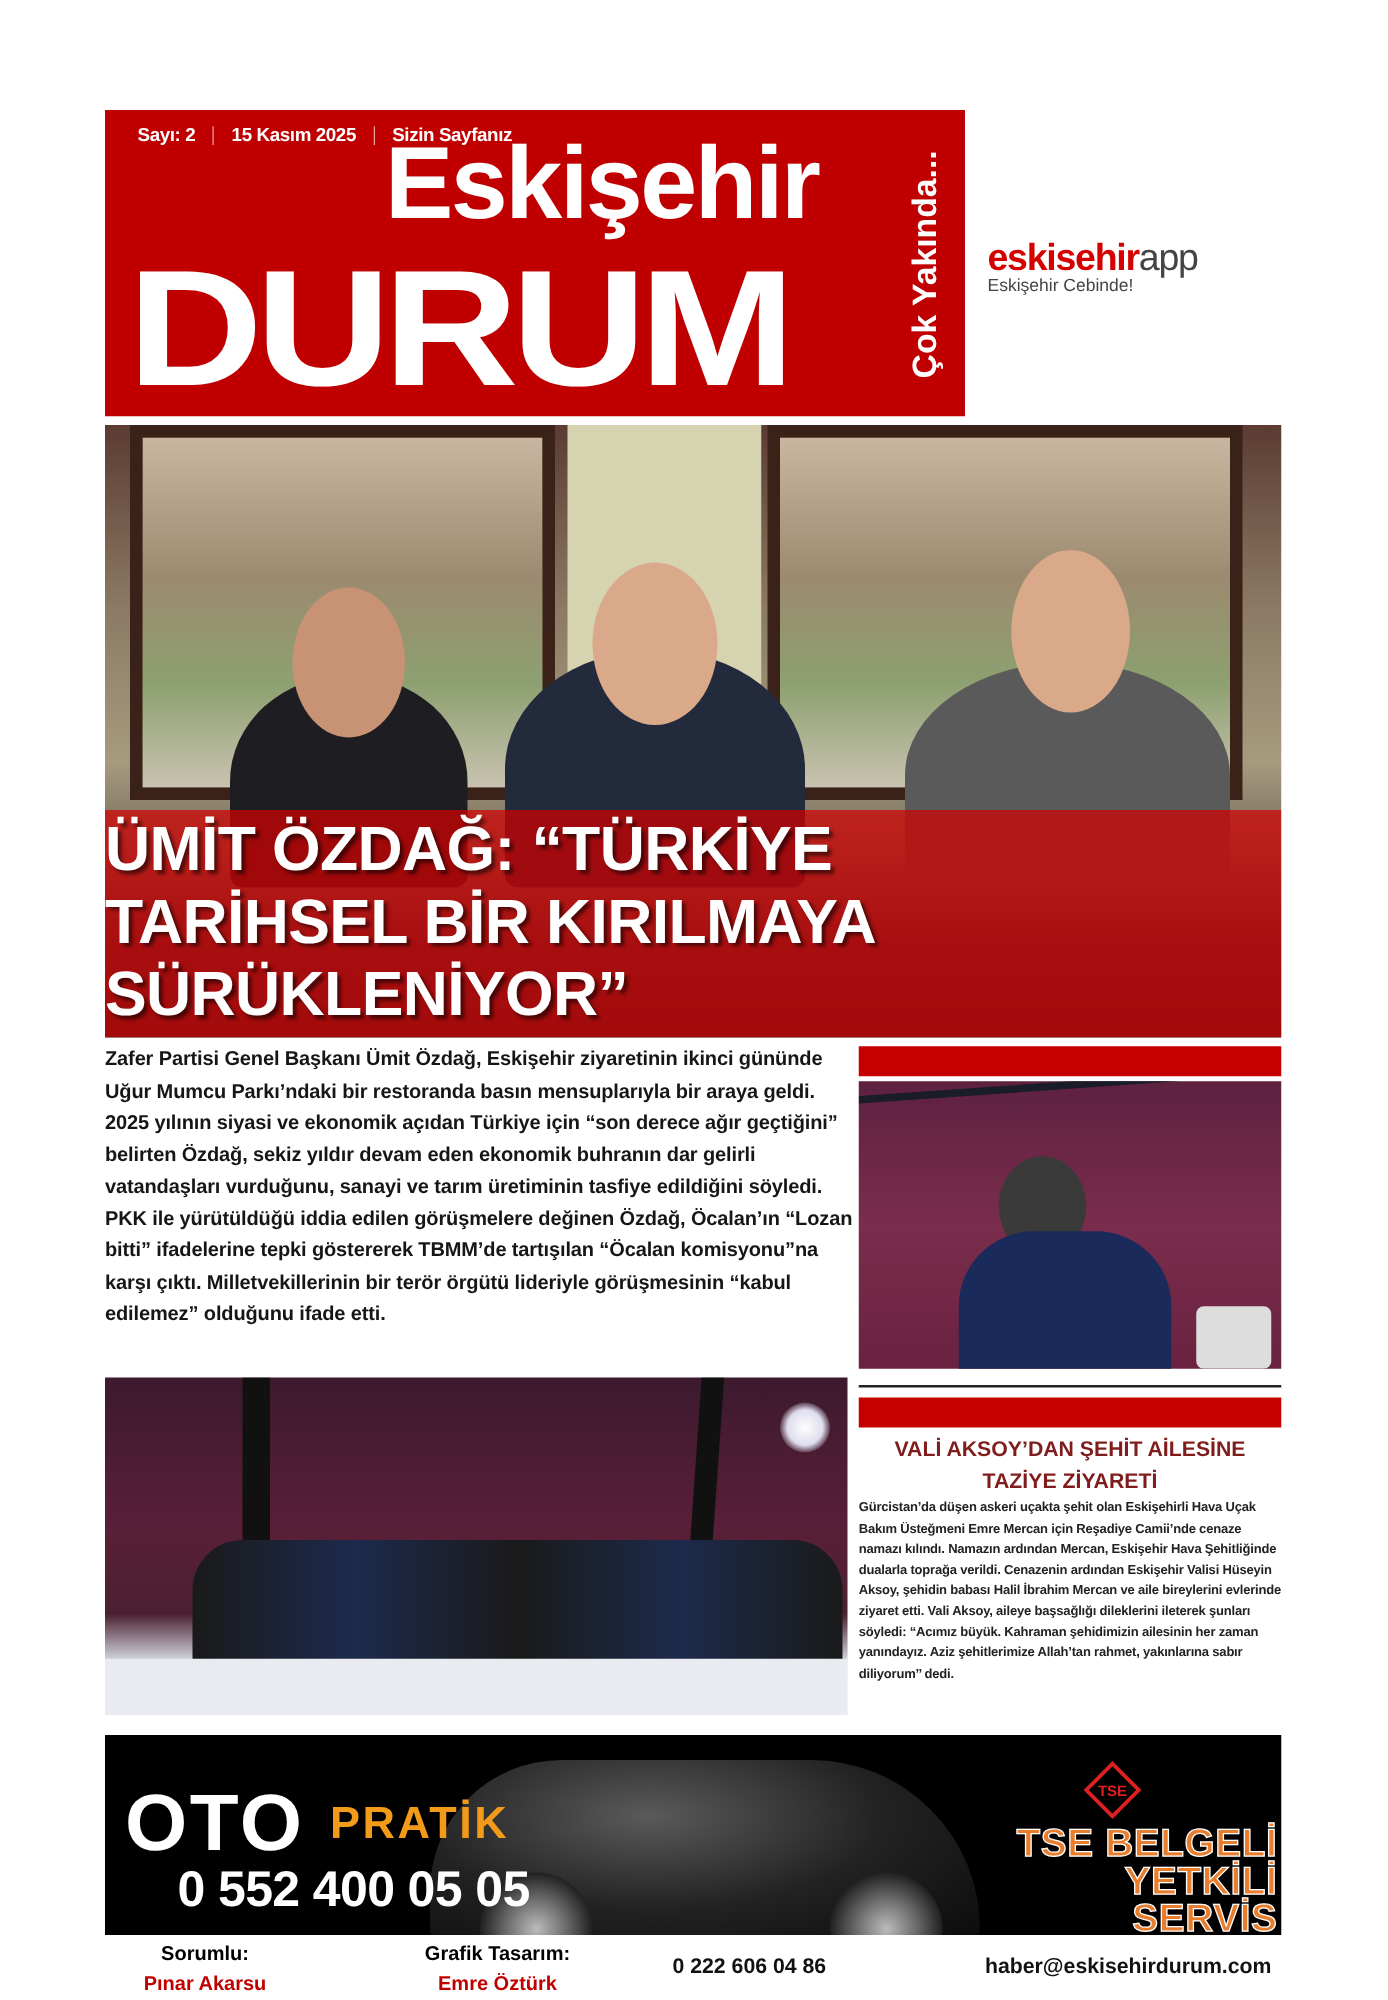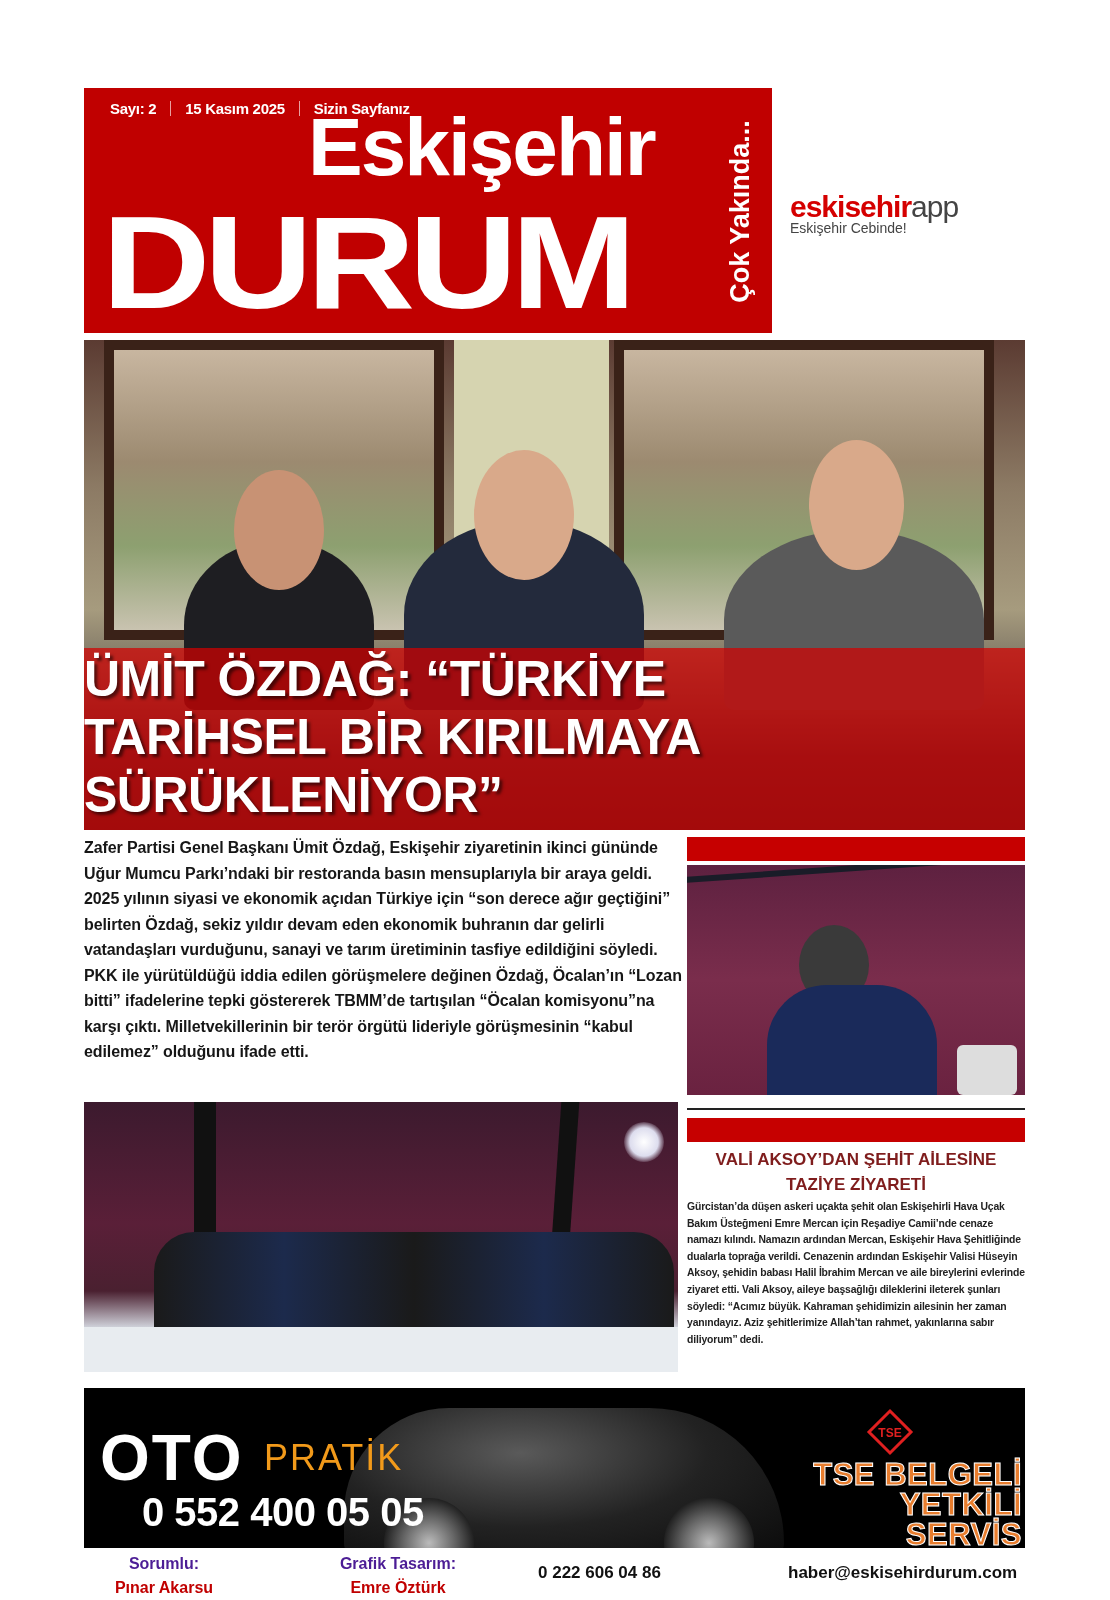--- a/index.html
+++ b/index.html
@@ -43,28 +43,28 @@
   .side-body { position: absolute; left: 687px; top: 1199px; width: 338px; font-size: 10.4px; font-weight: bold; line-height: 16.6px; color: #222; letter-spacing: -0.15px; }
 
   
   .prayer-photo { position: absolute; left: 84px; top: 1102px; width: 594px; height: 270px; overflow: hidden; background: linear-gradient(180deg,#3c1a2e 0%, #5a1f38 45%, #4a2030 70%, #dfe6ee 85%, #e6ebf0 100%); }
 
   
   .ad { position: absolute; left: 84px; top: 1388px; width: 941px; height: 160px; background: #000; overflow: hidden; }
   .ad .car { position: absolute; left: 260px; top: 20px; width: 440px; height: 150px; border-radius: 140px 180px 20px 20px; background: radial-gradient(ellipse at 40% 30%, #5a5a5a 0%, #222 50%, #0a0a0a 100%); }
   .ad .wheel { position: absolute; width: 90px; height: 90px; border-radius: 50%; background: radial-gradient(circle, #bbb 0%, #666 40%, #222 70%); }
   .ad .oto { position: absolute; left: 16px; top: 38px; color: #fff; font-weight: bold; font-size: 64px; letter-spacing: 2px; line-height: 1; }
-  .ad .pratik { position: absolute; left: 180px; top: 52px; color: #f29a1a; font-weight: normal; font-size: 36px; letter-spacing: 2px; line-height: 1; }
+  .ad .pratik { position: absolute; left: 180px; top: 52px; color: #f29a1a; font-weight: bold; font-size: 36px; letter-spacing: 2px; line-height: 1; }
   .ad .phone { position: absolute; left: 58px; top: 104px; color: #fff; font-weight: bold; font-size: 40px; letter-spacing: -0.5px; line-height: 1; }
   .ad .tse-logo { position: absolute; left: 782px; top: 20px; width: 48px; height: 48px; }
   .ad .tse-text { position: absolute; left: 700px; top: 72px; width: 238px; text-align: right; color: #e87d2e; font-weight: bold; font-size: 31px; line-height: 30px; -webkit-text-stroke: 1px #fff; letter-spacing: 0.5px; }
 
   
   .footer { position: absolute; top: 1552px; font-weight: bold; text-align: center; font-size: 16px; line-height: 24px; }
-  .footer .label { color: #4c1d95; }
+  .footer .label { color: #000000; }
   .footer .name { color: #c00000; }
   .footer-single { position: absolute; top: 1563px; font-weight: bold; font-size: 17px; color: #111; }
 </style>
 </head>
 <body>
 
 <div class="masthead">
   <div class="meta-line">
     <span>Sayı: 2</span>
     <span class="sep"></span>

